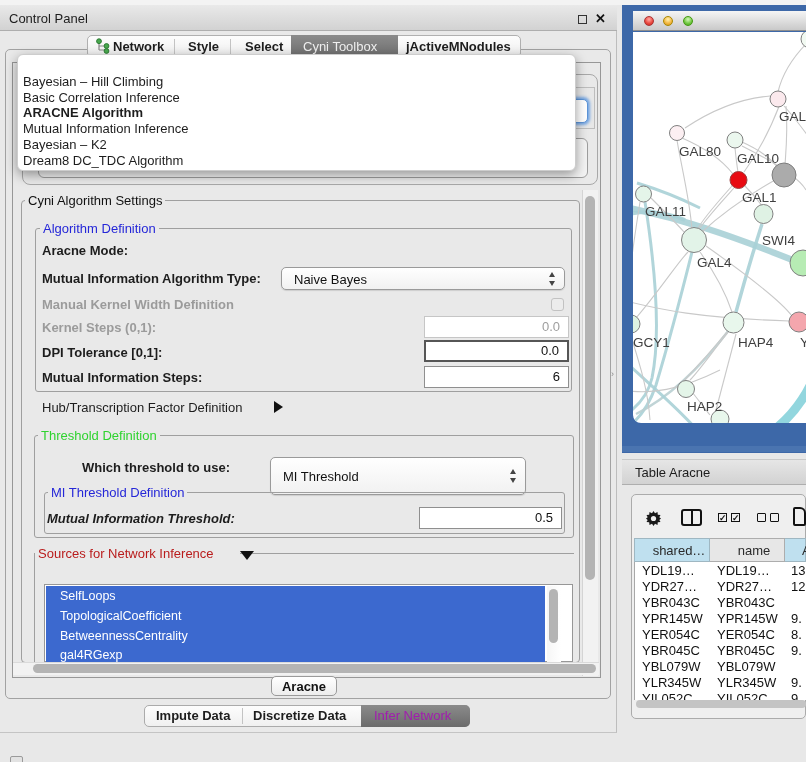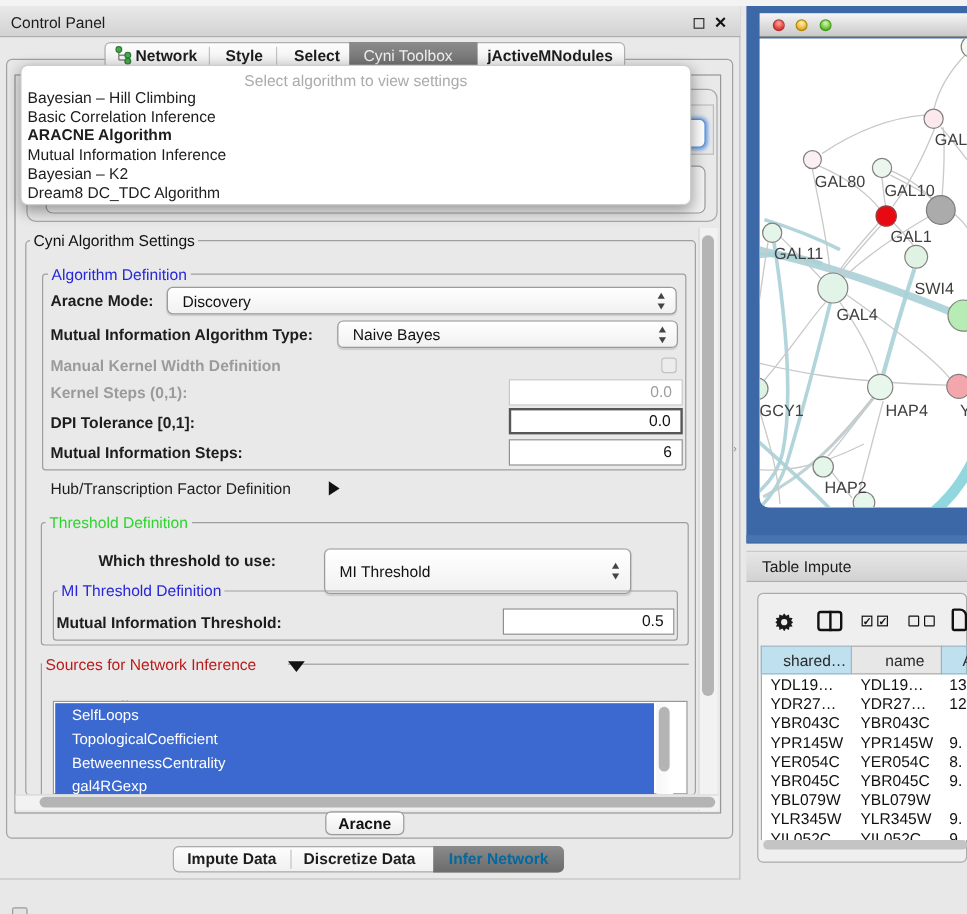--- a/index.html
+++ b/index.html
@@ -57,38 +57,33 @@
 <circle cx="10.5" cy="8" r="2.4" fill="#49a94f" stroke="#2c7b33"></circle>
 <circle cx="10.5" cy="13" r="2.4" fill="#49a94f" stroke="#2c7b33"></circle>
 </svg>
 
 <div class="abs" style="left:22px;top:74px;width:576px;height:111px;border:1px solid #a8a8a8;border-radius:8px;background:#e9e9e9;"></div>
 <div class="abs" style="left:30px;top:87px;width:565px;height:42px;border:1px solid #bdbdbd;background:#e7e7e7;"></div>
 <div class="abs" style="left:38px;top:99px;width:550px;height:24px;border:1px solid #5d94d6;border-radius:5px;background:#fff;box-shadow:0 0 3px 1.5px rgba(96,155,227,.85);"></div>
 <div class="abs" style="left:38px;top:138px;width:550px;height:40px;border:1px solid #9d9d9d;border-radius:6px;background:#f3f3f3;"></div>
 
 <div class="abs" style="left:17px;top:54px;width:559px;height:117px;background:#fff;border:1px solid #cdcdcd;border-radius:6px;box-shadow:0 4px 12px rgba(0,0,0,.38);"></div>
-<div class="abs" style="left:17px;top:60px;width:559px;text-align:center;font-size:13px;color:#ababab;">Select algorithm to view settings</div>
 <div class="abs lbl" style="left:23px;top:74px;">Bayesian – Hill Climbing</div>
 <div class="abs lbl" style="left:23px;top:89.7px;">Basic Correlation Inference</div>
 <div class="abs lbl bold" style="left:23px;top:105.4px;">ARACNE Algorithm</div>
 <div class="abs lbl" style="left:23px;top:121.1px;">Mutual Information Inference</div>
 <div class="abs lbl" style="left:23px;top:136.8px;">Bayesian – K2</div>
 <div class="abs lbl" style="left:23px;top:152.5px;">Dream8 DC_TDC Algorithm</div>
 
 <div class="abs frame" style="left:21px;top:200px;width:559px;height:463px;border-radius:4px;"></div>
 <div class="abs ftitle" style="left:25px;top:193px;color:#111;">Cyni Algorithm Settings</div>
 
 <div class="abs frame" style="left:35px;top:228px;width:537px;height:164px;"></div>
 <div class="abs ftitle" style="left:40px;top:221px;color:#2527d8;">Algorithm Definition</div>
 <div class="abs lbl bold" style="left:42px;top:243px;">Aracne Mode:</div>
-<div class="combo" style="left:139px;top:239px;width:425px;height:23px;">
-      <span class="ct">Discovery</span>
-      <span class="stepper"></span>
-    </div>
 <div class="abs lbl bold" style="left:42px;top:271px;">Mutual Information Algorithm Type:</div>
 <div class="combo" style="left:281px;top:267px;width:284px;height:23px;">
       <span class="ct">Naive Bayes</span>
       <span class="stepper"></span>
     </div>
 <div class="abs lbl bold gray" style="left:42px;top:297px;">Manual Kernel Width Definition</div>
 <div class="abs" style="left:551px;top:298px;width:13px;height:13px;border:1px solid #c2c2c2;border-radius:3px;background:#ececec;"></div>
 <div class="abs lbl bold gray" style="left:42px;top:320px;">Kernel Steps (0,1):</div>
 <div class="tfield" style="left:424px;top:316px;width:145px;height:22px;border-color:#c6c6c6;color:#9e9e9e;">0.0</div>
 <div class="abs lbl bold" style="left:42px;top:345px;">DPI Tolerance [0,1]:</div>
@@ -102,21 +97,21 @@
 <div class="abs frame" style="left:34px;top:435px;width:540px;height:103px;"></div>
 <div class="abs ftitle" style="left:38px;top:428px;color:#2fd32f;">Threshold Definition</div>
 <div class="abs lbl bold" style="left:82px;top:460px;">Which threshold to use:</div>
 <div class="combo" style="left:270px;top:457px;width:256px;height:38px;">
       <span class="ct">MI Threshold</span>
       <span class="stepper"></span>
     </div>
 
 <div class="abs frame" style="left:44px;top:492px;width:521px;height:42px;"></div>
 <div class="abs ftitle" style="left:48px;top:485px;color:#2527d8;">MI Threshold Definition</div>
-<div class="abs lbl bold" style="left:47px;top:511px;">Mutual Information Threshold:</div>
+<div class="abs lbl bold" style="left:47px;top:511px;font-style:italic;">Mutual Information Threshold:</div>
 <div class="tfield" style="left:419px;top:507px;width:143px;height:22px;border-color:#8f8f8f;">0.5</div>
 
 <div class="abs" style="left:34px;top:553px;width:540px;height:110px;border:1px solid #9f9f9f;border-bottom:none;border-right:none;"></div>
 <div class="abs ftitle" style="left:35px;top:546px;color:#b91c1c;padding-right:26px;">Sources for Network Inference</div>
 <div class="abs" style="left:240px;top:551px;width:0;height:0;border-left:7px solid transparent;border-right:7px solid transparent;border-top:9px solid #111;"></div>
 <div class="abs lbl bold" style="left:46px;top:581px;text-align:right;">Data Attributes</div>
 
 <div class="abs" style="left:44px;top:584px;width:529px;height:78px;background:#fff;border:1px solid #979797;"></div>
 <div class="abs" style="left:46px;top:586px;width:499px;height:76px;background:#3c69cf;"></div>
 <div class="abs" style="left:60px;top:589px;font-size:12.5px;color:#fff;">SelfLoops</div>
@@ -131,21 +126,21 @@
 <div class="abs" style="left:13px;top:662px;width:586px;height:13px;background:#f2f2f2;border-top:1px solid #dadada;"></div>
 <div class="thumbv" style="left:33px;top:664px;width:563px;height:9px;border-radius:4.5px;"></div>
 
 <div class="abs" style="left:271px;top:676px;width:66px;height:20px;background:linear-gradient(#ffffff,#ededed);border:1px solid #9a9a9a;border-radius:5px;text-align:center;font-size:13px;color:#111;line-height:19px;font-weight:bold;">Aracne</div>
 
 <div class="abs" style="left:144px;top:705px;width:326px;height:22px;background:linear-gradient(#fdfdfd,#f0f0f0);border:1px solid #ababab;border-radius:5px;"></div>
 <div class="abs" style="left:242px;top:708px;width:1px;height:16px;background:#c3c3c3;"></div>
 <div class="abs" style="left:361px;top:705px;width:109px;height:22px;background:linear-gradient(#8b8b8b,#6b6b6b);border-radius:0 5px 5px 0;"></div>
 <div class="abs lbl bold" style="left:156px;top:708px;">Impute Data</div>
 <div class="abs lbl bold" style="left:253px;top:708px;">Discretize Data</div>
-<div class="abs lbl" style="left:374px;top:708px;color:#0369a1;font-weight:bold;">Infer Network</div>
+<div class="abs lbl" style="left:374px;top:708px;color:#a21caf;">Infer Network</div>
 
 <div class="abs" style="left:10px;top:756px;width:13px;height:10px;border:1px solid #9a9a9a;background:#e2e2e2;border-radius:2px;"></div>
 
 <div class="abs" style="left:622px;top:5px;width:184px;height:448px;background:#3d68a8;"></div>
 <div class="abs" style="left:622px;top:446px;width:184px;height:6px;background:#4a74b0;"></div>
 <div class="abs" style="left:633px;top:11px;width:173px;height:20px;background:linear-gradient(#f5f5f5,#c9c9c9);border-bottom:1px solid #8e8e8e;"></div>
 <div class="abs" style="left:644px;top:16px;width:10px;height:10px;border-radius:50%;background:radial-gradient(circle at 50% 30%,#ff9a94 10%,#e8463c 60%,#c4271e);border:0.5px solid #a33;"></div>
 <div class="abs" style="left:663px;top:16px;width:10px;height:10px;border-radius:50%;background:radial-gradient(circle at 50% 30%,#ffe9a0 10%,#f2b43c 60%,#cf8f1c);border:0.5px solid #a80;"></div>
 <div class="abs" style="left:683px;top:16px;width:10px;height:10px;border-radius:50%;background:radial-gradient(circle at 50% 30%,#c7f0a8 10%,#6fc73f 60%,#4a9c23);border:0.5px solid #491;"></div>
 <div class="abs" style="left:633px;top:32px;width:173px;height:391px;background:#fff;border-radius:0 0 0 8px;overflow:hidden;">
@@ -217,21 +212,21 @@
 <text x="762" y="245">SWI4</text>
 <text x="697" y="267">GAL4</text>
 <text x="738" y="347">HAP4</text>
 <text x="800" y="347">Y</text>
 <text x="633" y="347">GCY1</text>
 <text x="687" y="411">HAP2</text>
 </g>
 </svg></div>
 
 <div class="abs" style="left:622px;top:459px;width:184px;height:26px;background:linear-gradient(#e6e6e6,#d2d2d2);border-top:1px solid #c9c9c9;border-bottom:1px solid #aeaeae;"></div>
-<div class="abs lbl" style="left:635px;top:465px;">Table Impute</div>
+<div class="abs lbl" style="left:635px;top:465px;">Table Aracne</div>
 <div class="abs" style="left:631px;top:494px;width:175px;height:225px;background:#efefef;border:1px solid #ababab;border-radius:5px;"></div>
 
 <svg class="abs" style="left:646px;top:511px;" width="15" height="15" viewBox="0 0 15 15">
 <path d="M7.5 0 L9 2.2 L11.5 1 L11.8 3.7 L14.5 4 L13.3 6.3 L15 7.5 L13.3 9 L14.5 11 L11.8 11.3 L11.5 14 L9 12.8 L7.5 15 L6 12.8 L3.5 14 L3.2 11.3 L0.5 11 L1.7 9 L0 7.5 L1.7 6.3 L0.5 4 L3.2 3.7 L3.5 1 L6 2.2 Z" fill="#1a1a1a"></path>
 <circle cx="7.5" cy="7.5" r="2.6" fill="#efefef"></circle>
 </svg>
 <div class="abs" style="left:681px;top:509px;width:21px;height:17px;border:2.5px solid #111;border-radius:3px;"></div>
 <div class="abs" style="left:690.5px;top:509px;width:2.5px;height:17px;background:#111;"></div>
 <div class="abs" style="left:718px;top:513px;width:9px;height:9px;border:1.5px solid #111;font-size:9px;line-height:8px;font-weight:bold;color:#111;text-align:center;">✓</div>
 <div class="abs" style="left:731px;top:513px;width:9px;height:9px;border:1.5px solid #111;font-size:9px;line-height:8px;font-weight:bold;color:#111;text-align:center;">✓</div>

